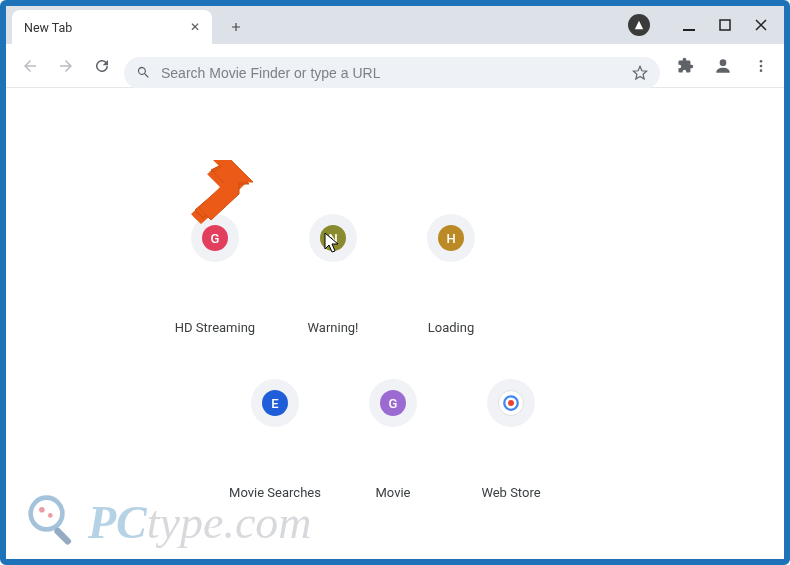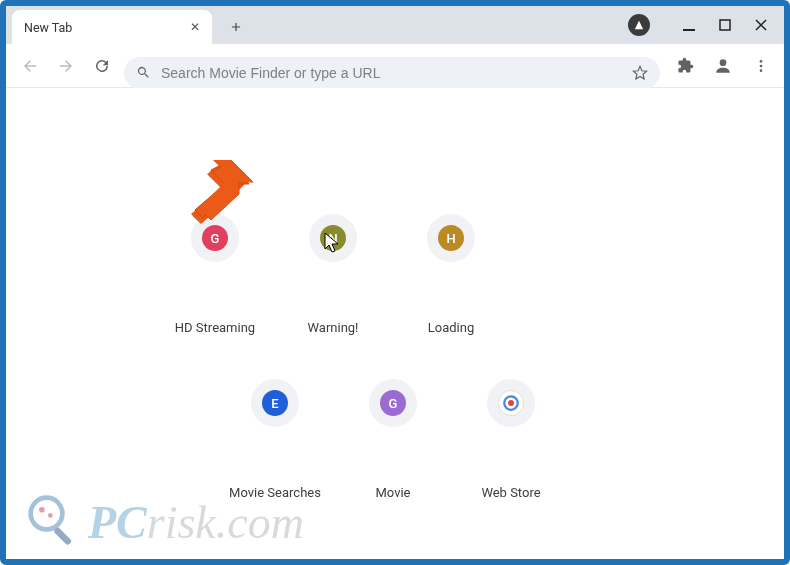--- a/index.html
+++ b/index.html
@@ -402,18 +402,18 @@
 
     <div class="watermark">
       <svg class="wm-mag" viewBox="0 0 60 60">
         <circle cx="22" cy="22" r="17" fill="none" stroke="#4b88b8" stroke-width="5"></circle>
         <circle cx="17" cy="18" r="3" fill="#d63a4a"></circle>
         <circle cx="26" cy="24" r="2.5" fill="#d63a4a"></circle>
         <rect x="34" y="36" width="22" height="7" rx="3" transform="rotate(45 34 36)" fill="#2e5a86"></rect>
       </svg>
       <div class="wm-text">
         <span class="pc">PC</span>
-          <span class="rest">risk.com</span>
+          <span class="rest">type.com</span>
       </div>
     </div>
 
   </div>
 </div>
 
 </body></html>

